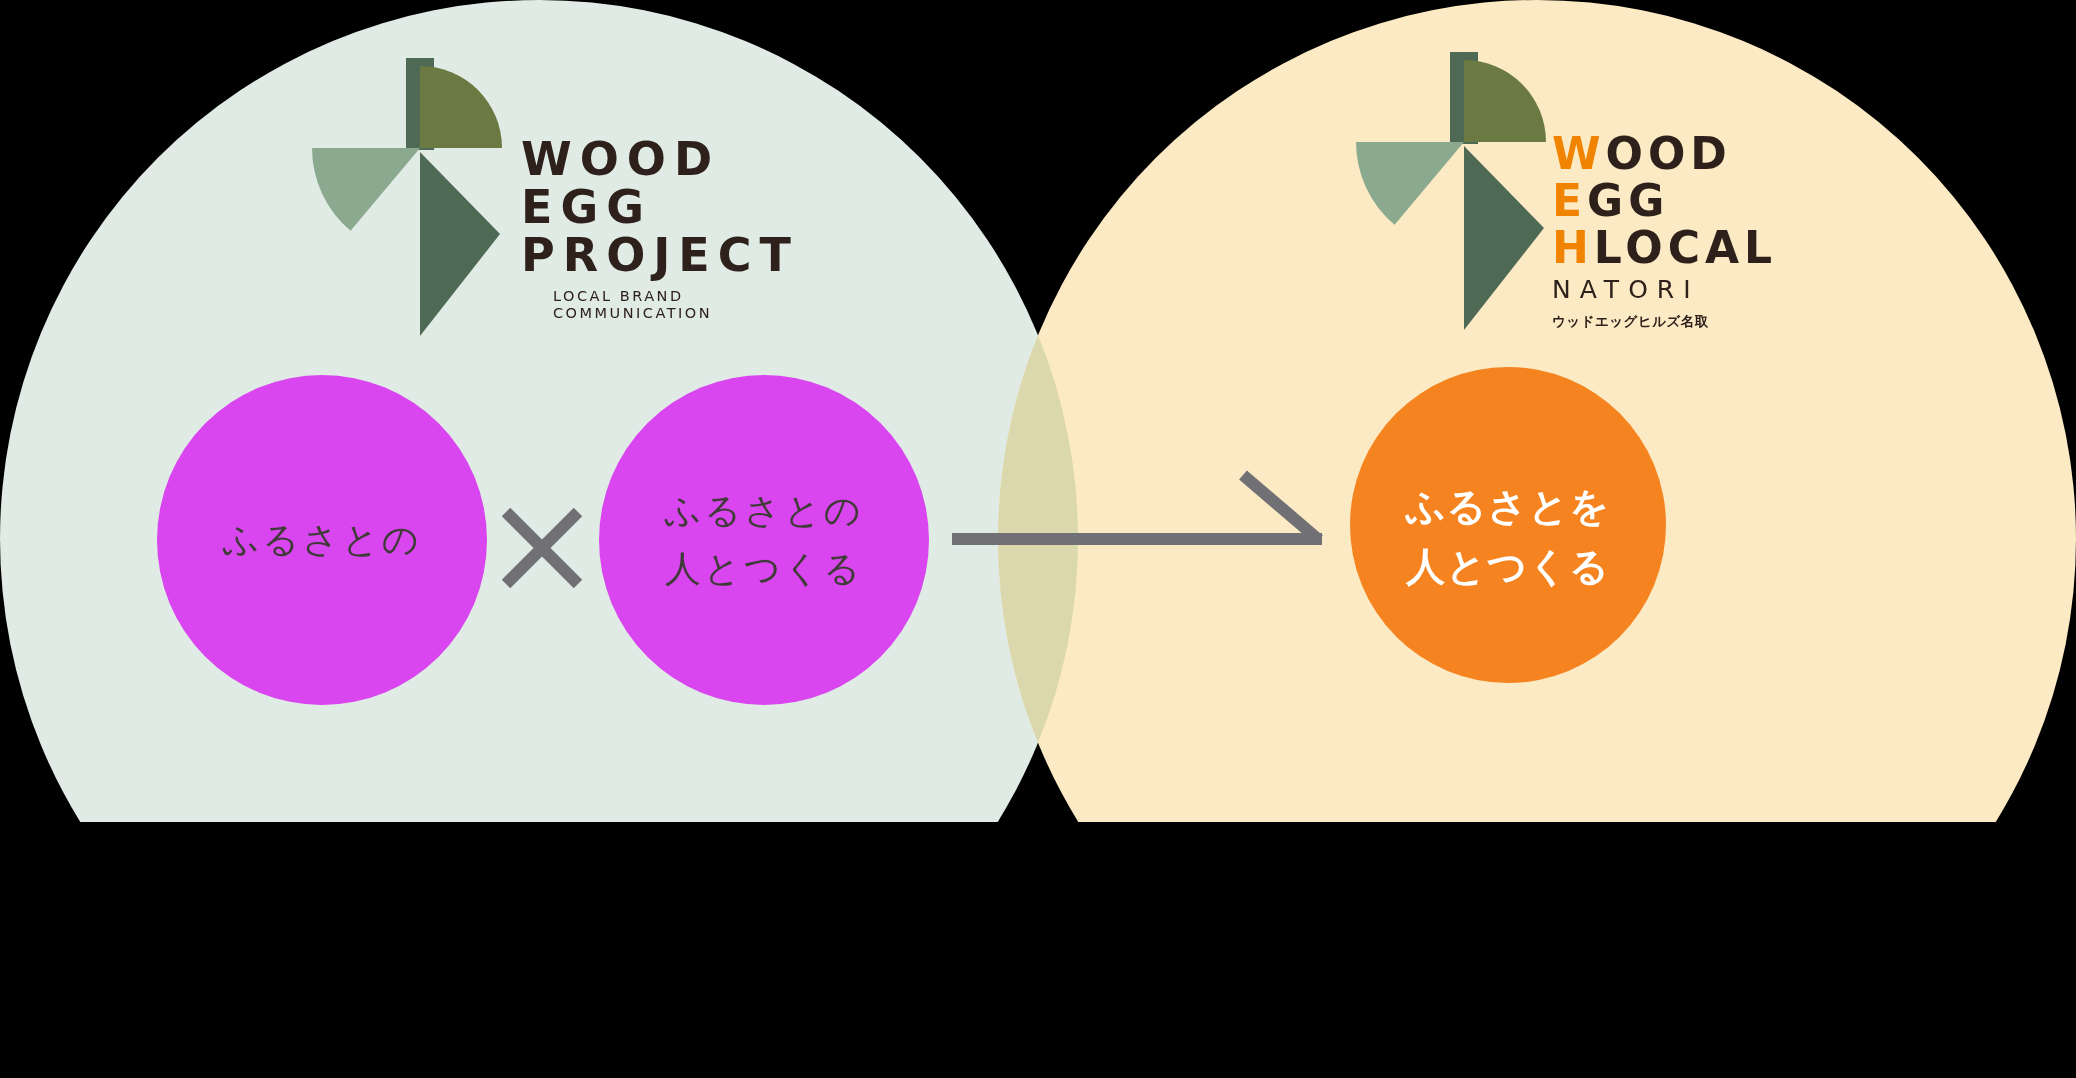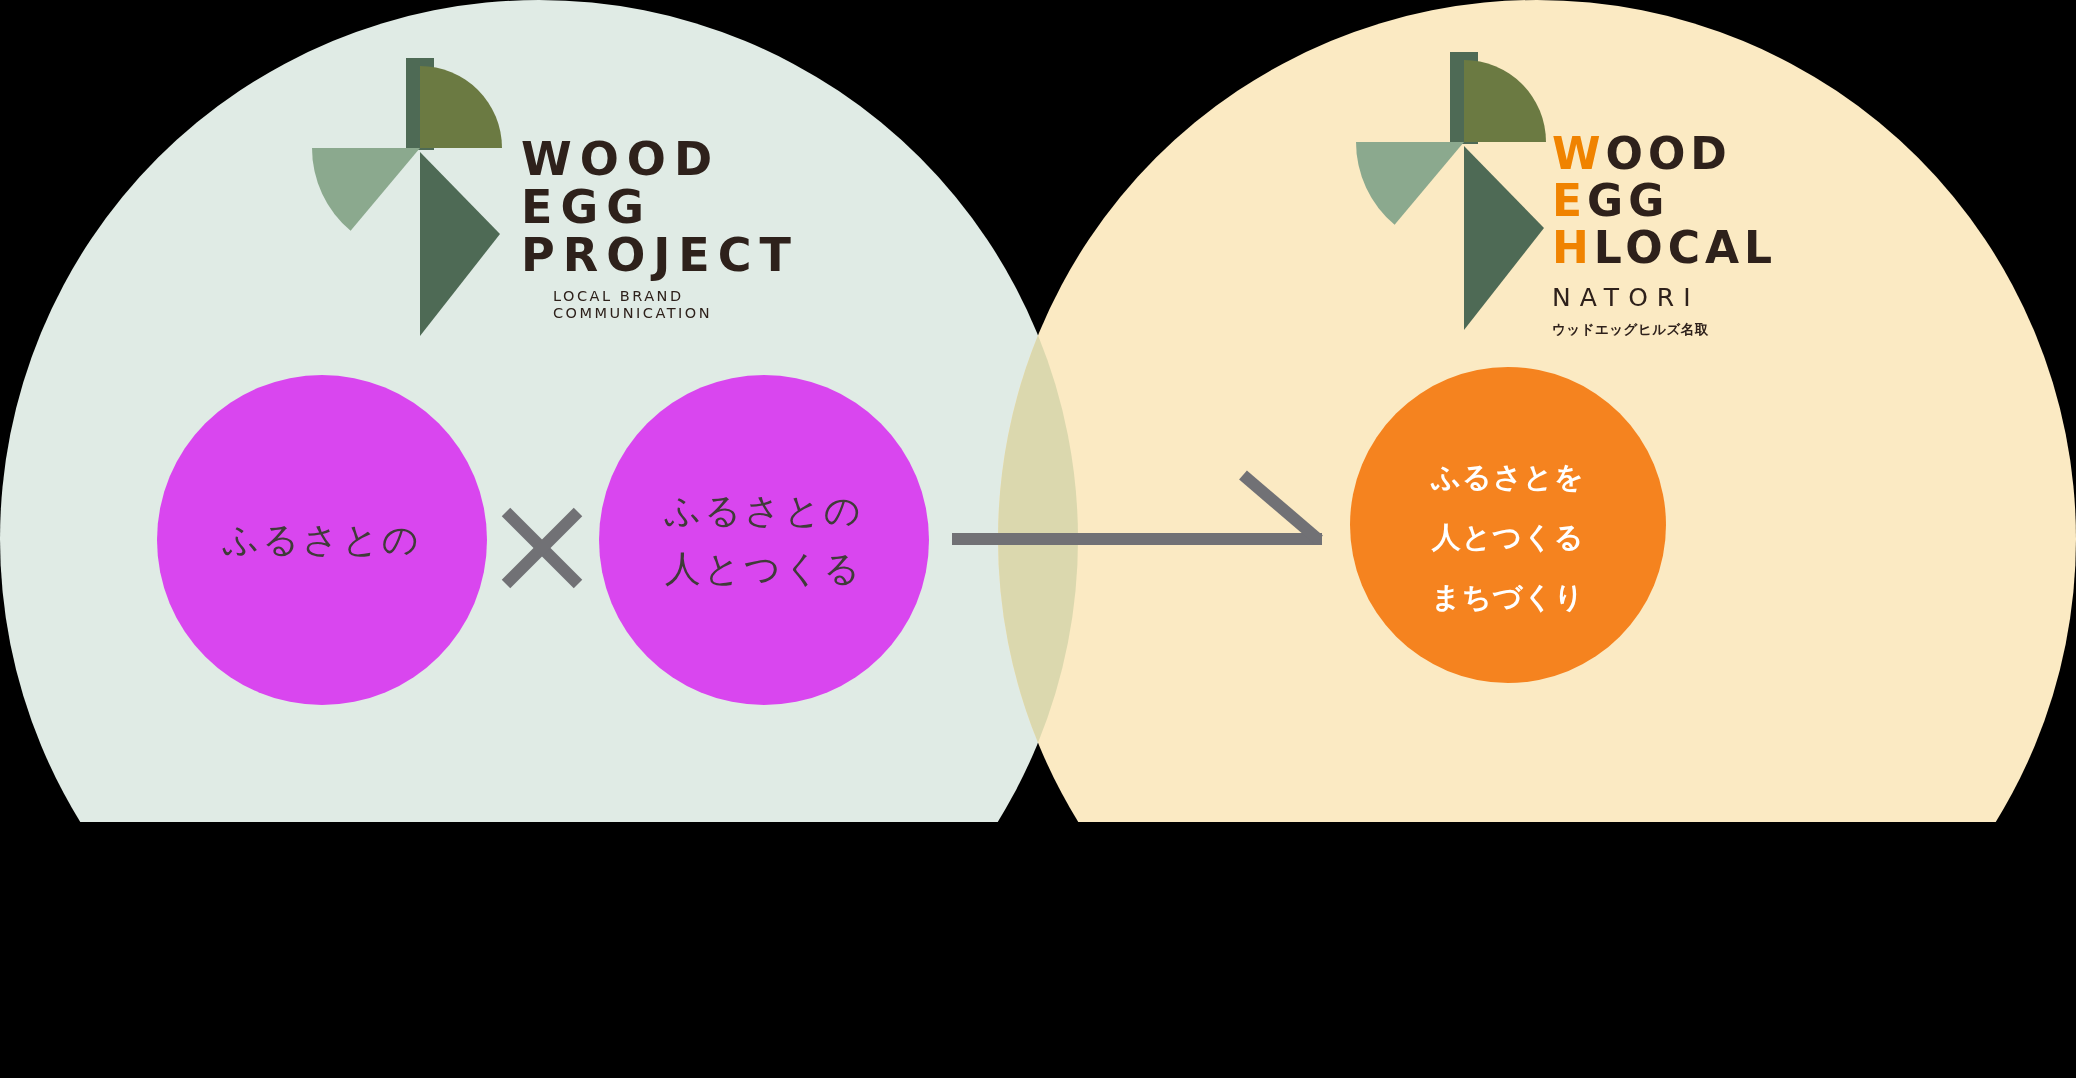--- a/index.html
+++ b/index.html
@@ -18,32 +18,32 @@
   .mark-left{left:310px;top:50px;}
   .mark-right{left:1354px;top:44px;}
 
   .logo-text{position:absolute;color:#2E211B;}
   .logo-text .big{font-size:46px;line-height:48px;font-weight:700;letter-spacing:8px;white-space:nowrap;}
   .logo-left{left:521px;top:135px;}
   .logo-right{left:1552px;top:130px;}
   .logo-right .big{font-size:44px;line-height:47px;letter-spacing:5px;}
   .accent{color:#F08300;}
   .sub{font-size:14.5px;line-height:17px;font-weight:400;letter-spacing:2.5px;margin-top:9px;white-space:nowrap;margin-left:32px;}
-  .natori{font-size:25px;font-weight:400;letter-spacing:9px;margin-top:12px;white-space:nowrap;}
+  .natori{font-size:25px;font-weight:400;letter-spacing:9px;margin-top:4px;white-space:nowrap;}
   .caption{font-size:13.5px;font-weight:700;letter-spacing:0.5px;margin-top:9px;white-space:nowrap;}
 
   .bubble{
     position:absolute;border-radius:50%;display:flex;align-items:center;justify-content:center;
     text-align:center;background:#d946ef;
   }
   .bubble .lines{font-size:36px;line-height:58px;letter-spacing:3px;color:#3F3C38;white-space:nowrap;}
   .bubble-1{left:157px;top:375px;width:330px;height:330px;}
   .bubble-2{left:599px;top:375px;width:330px;height:330px;}
   .bubble-result{left:1350px;top:367px;width:316px;height:316px;background:#F5831F;}
-  .bubble-result .lines{font-size:29px;line-height:60px;letter-spacing:1px;font-weight:700;color:#fff;transform:translateY(12px);}
+  .bubble-result .lines{font-size:39px;line-height:60px;letter-spacing:1px;font-weight:700;color:#fff;transform:translateY(12px);}
 
   .op-svg{left:496px;top:502px;width:92px;height:92px;}
   .arrow-svg{left:940px;top:460px;width:400px;height:100px;}
 </style>
 </head>
 <body>
 
 <div class="stage">
 
   <div class="footer-band"></div>
@@ -106,17 +106,16 @@
 
   <svg class="arrow-svg" viewBox="0 0 400 100">
     <line x1="12" y1="79" x2="382" y2="79" stroke-width="12" stroke="#717175"></line>
     <line x1="303" y1="15" x2="379" y2="80" stroke-width="12" stroke="#717175"></line>
   </svg>
 
   <div class="bubble bubble-result">
     <div class="lines">
       <div>ふるさとを</div>
       <div>人とつくる</div>
-      <div>まちづくり</div>
     </div>
   </div>
 
 </div>
 
 </body></html>

